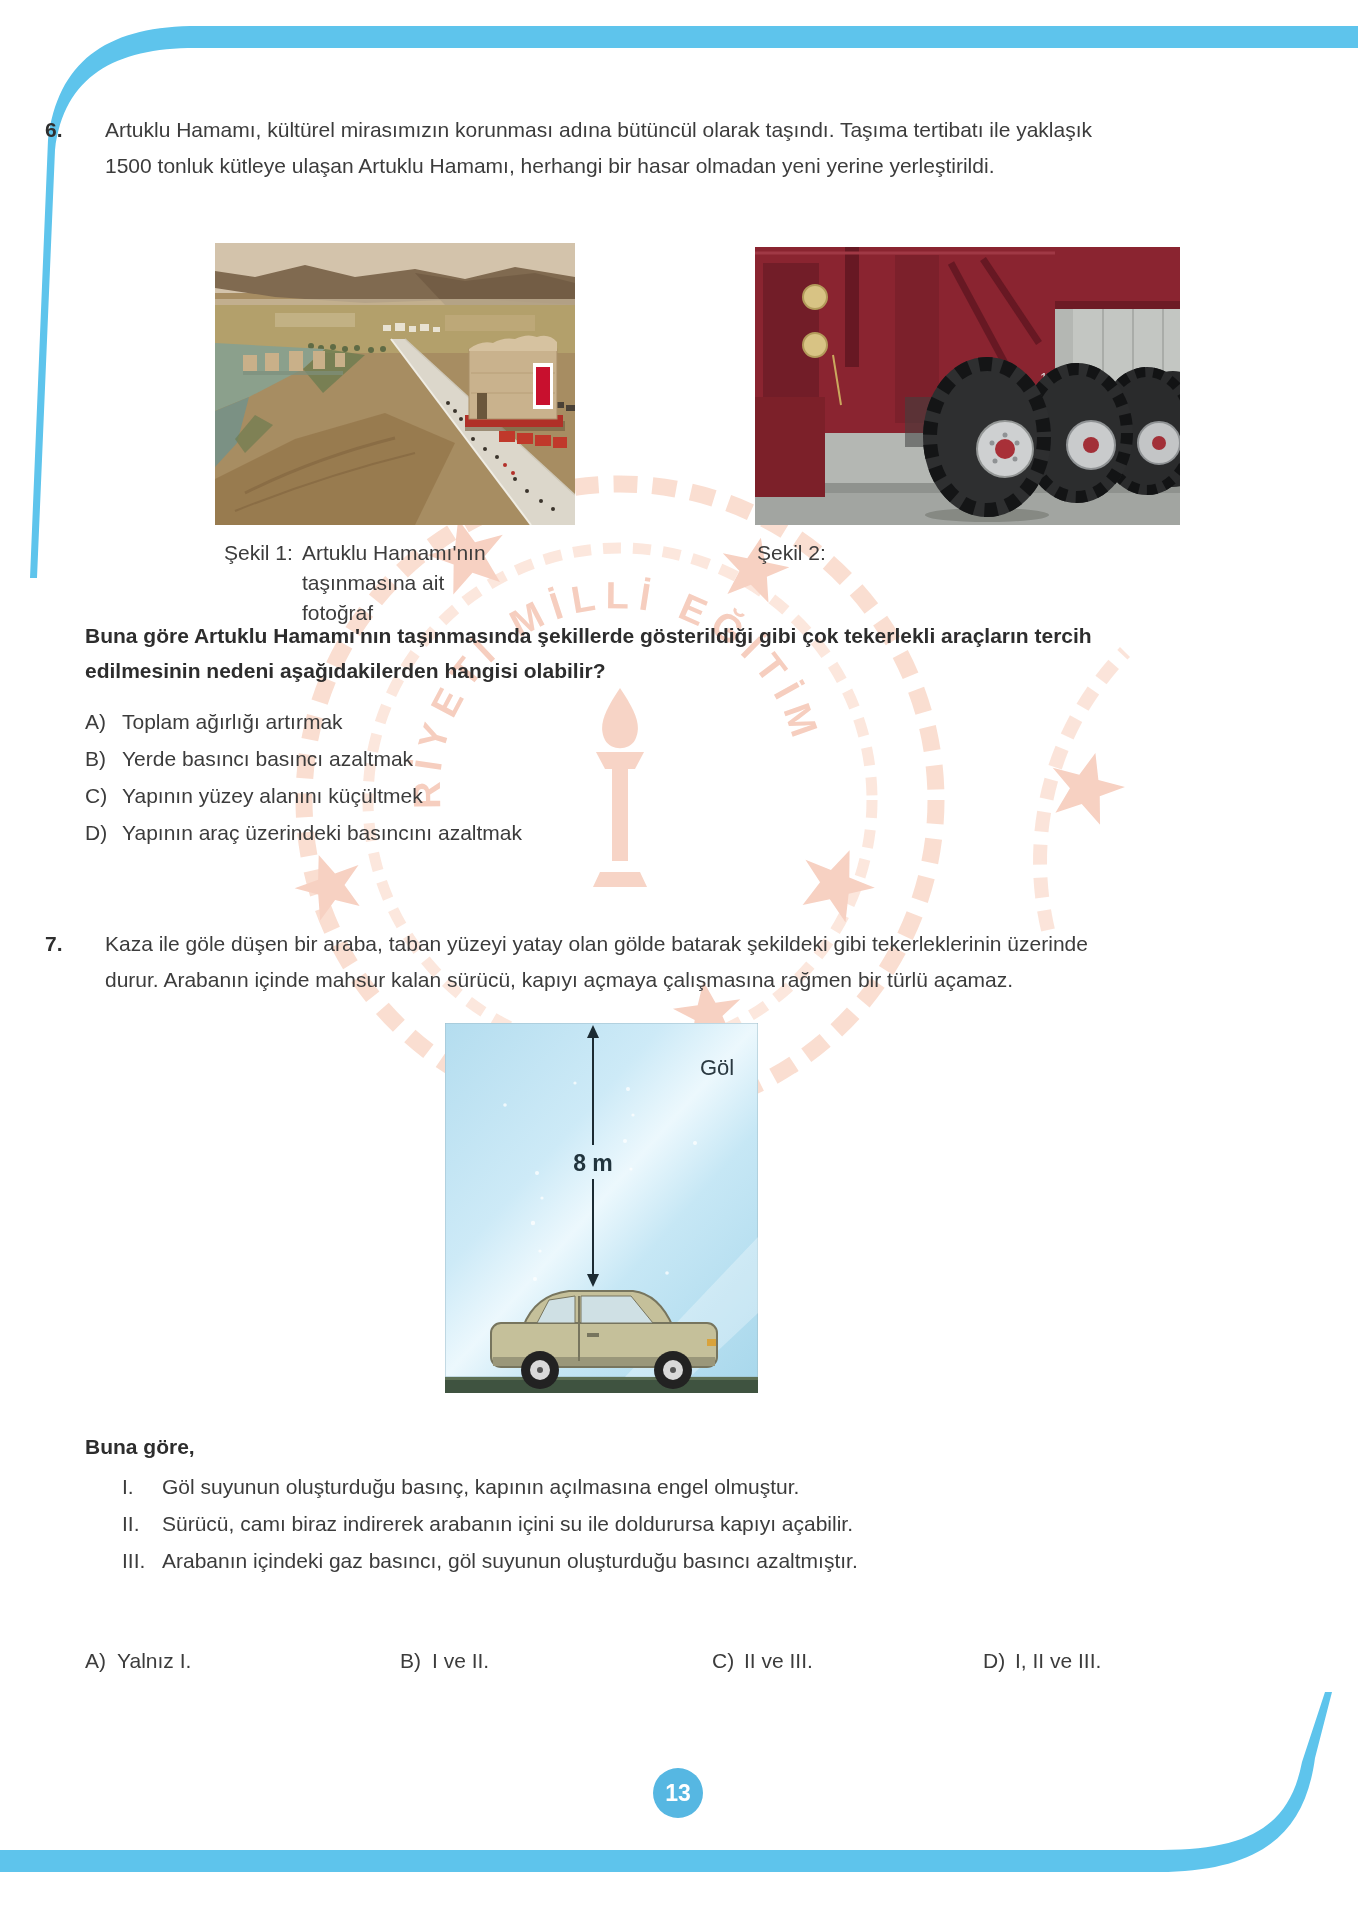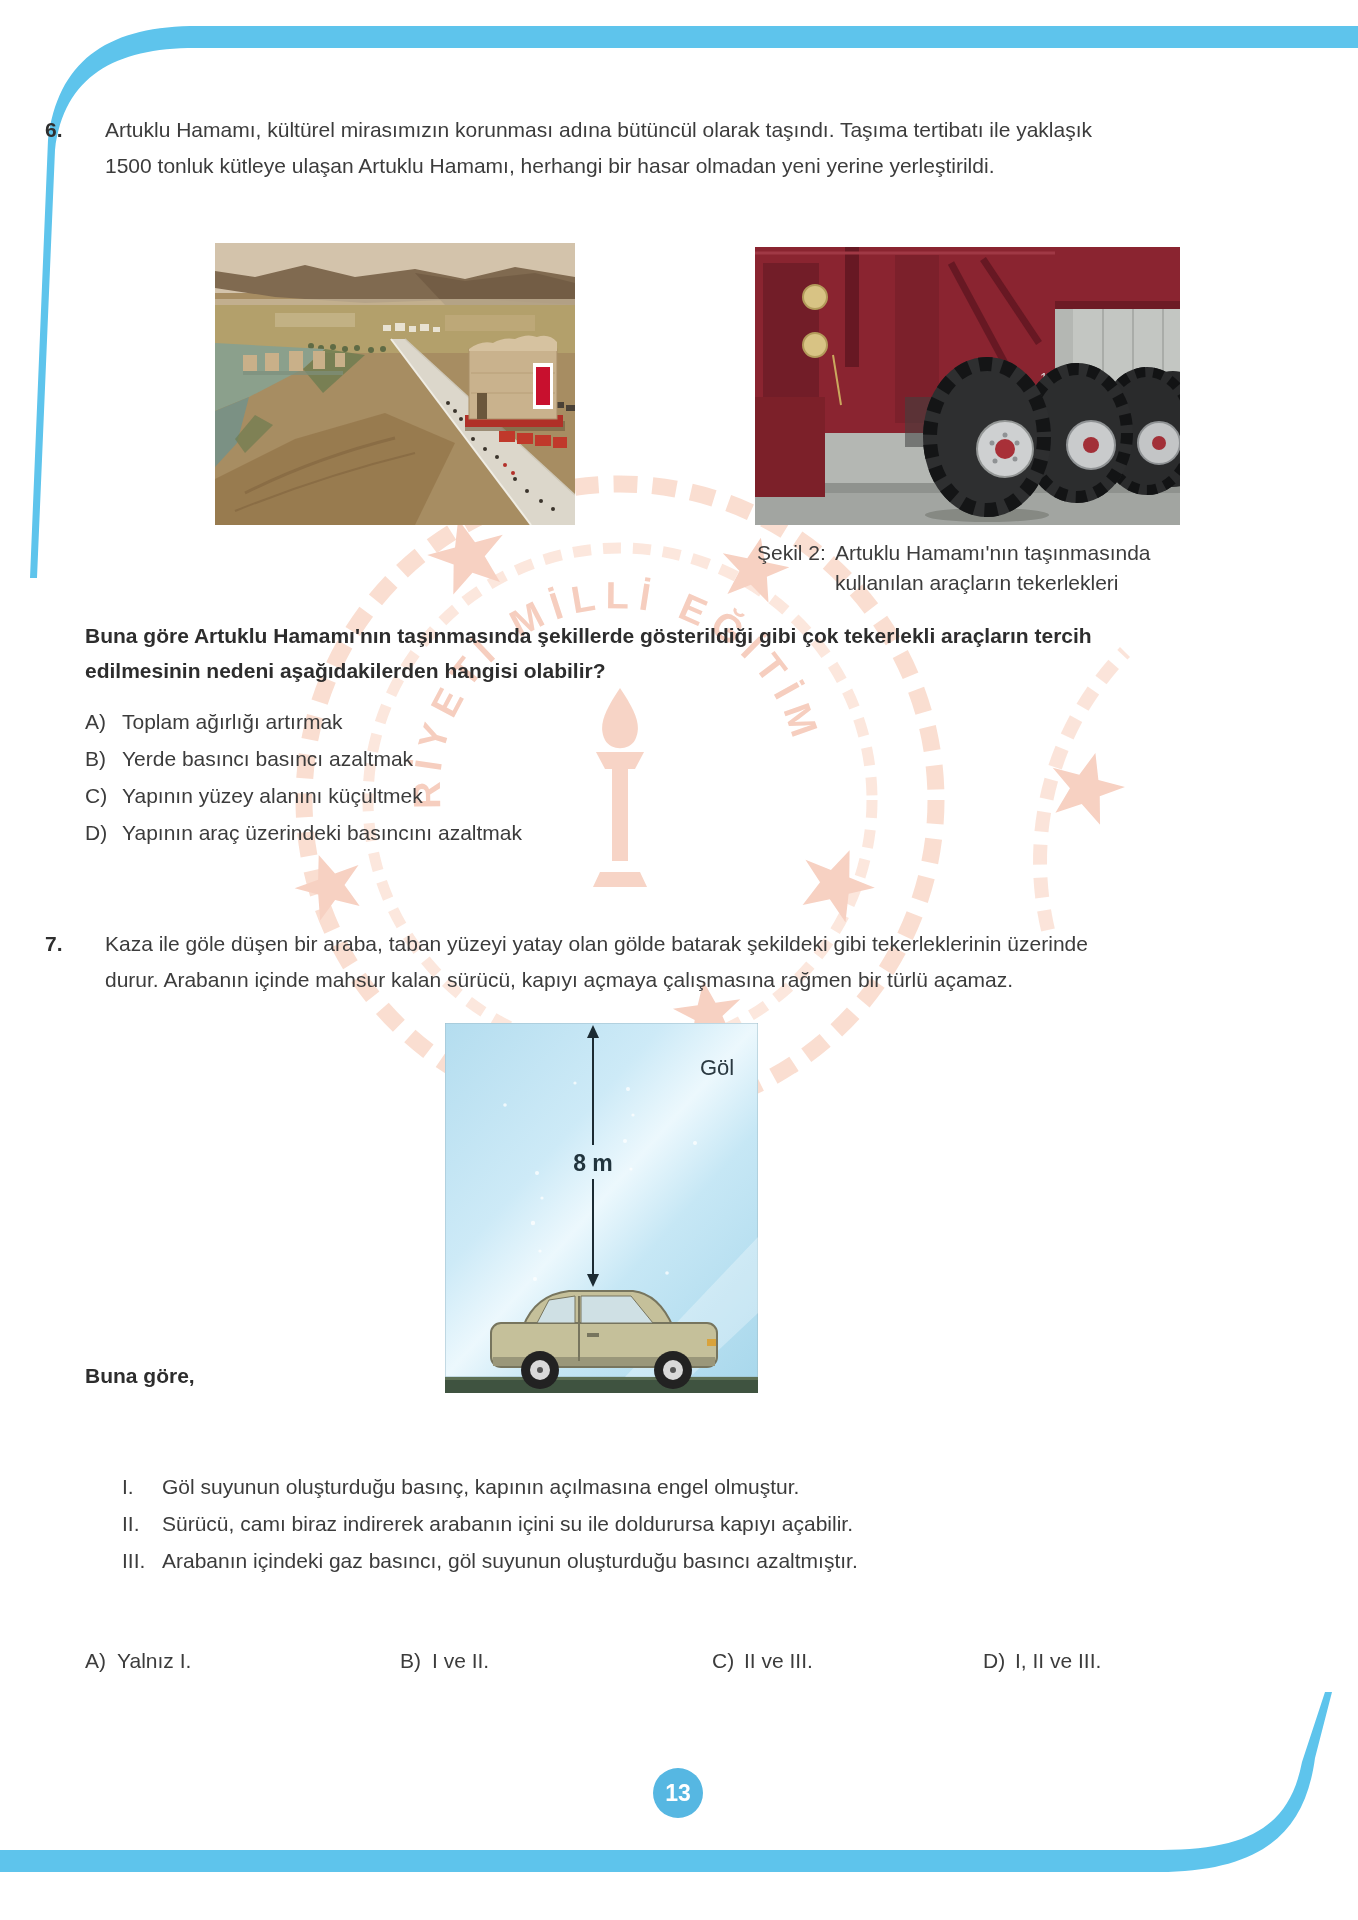--- a/index.html
+++ b/index.html
@@ -193,26 +193,29 @@
       <circle cx="250" cy="202" r="28" fill="#ced0d1" stroke="#939695" stroke-width="2"></circle>
       <circle cx="250" cy="202" r="10" fill="#a83038"></circle>
       <circle cx="250" cy="188" r="2.5" fill="#8f9294"></circle>
         <circle cx="262" cy="196" r="2.5" fill="#8f9294"></circle>
       <circle cx="260" cy="212" r="2.5" fill="#8f9294"></circle>
         <circle cx="240" cy="214" r="2.5" fill="#8f9294"></circle>
       <circle cx="237" cy="196" r="2.5" fill="#8f9294"></circle>
     </g>
   </svg>
 
+  <div class="abs caption" style="left:224px;top:538px;width:356px">
+    <span class="pre">Şekil 1:</span>
+    <span>
+      <span>Artuklu Hamamı'nın taşınmasına ait</span><br>
+      <span>fotoğraf</span>
+    </span>
+  </div>
   <div class="abs caption" style="left:757px;top:538px;width:430px">
     <span class="pre">Şekil 2:</span>
-    <span>
-      <span>Artuklu Hamamı'nın taşınmasında</span><br>
-      <span>kullanılan araçların tekerlekleri</span>
-    </span>
   </div>
 
   <div class="abs prompt" style="left:85px;top:618px">Buna göre Artuklu Hamamı'nın taşınmasında şekillerde gösterildiği gibi çok tekerlekli araçların tercih edilmesinin nedeni aşağıdakilerden hangisi olabilir?</div>
   <div class="abs" style="left:85px;top:704px">
     <div class="option">
       <span class="optletter">A)</span>
       <span>Toplam ağırlığı artırmak</span>
     </div>
     <div class="option">
       <span class="optletter">B)</span>
@@ -285,21 +288,21 @@
         <circle cx="95" cy="347" r="19" fill="#222222"></circle>
         <circle cx="95" cy="347" r="10" fill="#d9d9d9"></circle>
         <circle cx="95" cy="347" r="3" fill="#555555"></circle>
         <circle cx="228" cy="347" r="19" fill="#222222"></circle>
         <circle cx="228" cy="347" r="10" fill="#d9d9d9"></circle>
         <circle cx="228" cy="347" r="3" fill="#555555"></circle>
       </g>
     </g>
   </svg>
 
-  <div class="abs boldtxt closing" style="left:85px;top:1361px">Buna göre,</div>
+  <div class="abs boldtxt closing" style="left:85px;top:1432px">Buna göre,</div>
 
   <div class="abs" style="left:122px;top:1472px;width:960px">
     <div class="stmt">
       <span class="roman">I.</span>
       <span>Göl suyunun oluşturduğu basınç, kapının açılmasına engel olmuştur.</span>
     </div>
     <div class="stmt">
       <span class="roman">II.</span>
       <span>Sürücü, camı biraz indirerek arabanın içini su ile doldurursa kapıyı açabilir.</span>
     </div>

